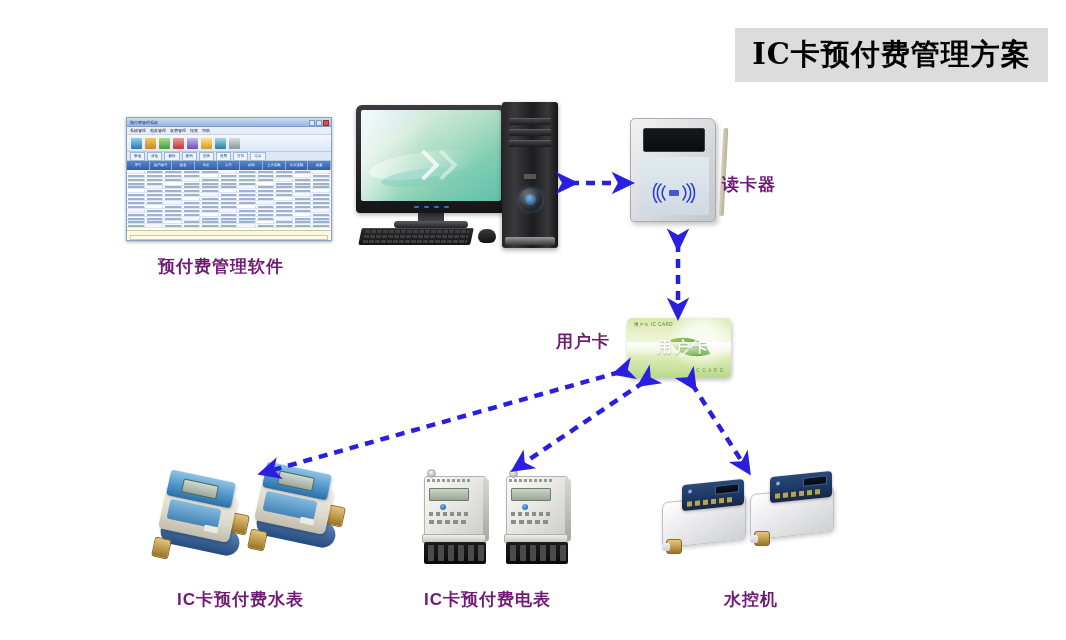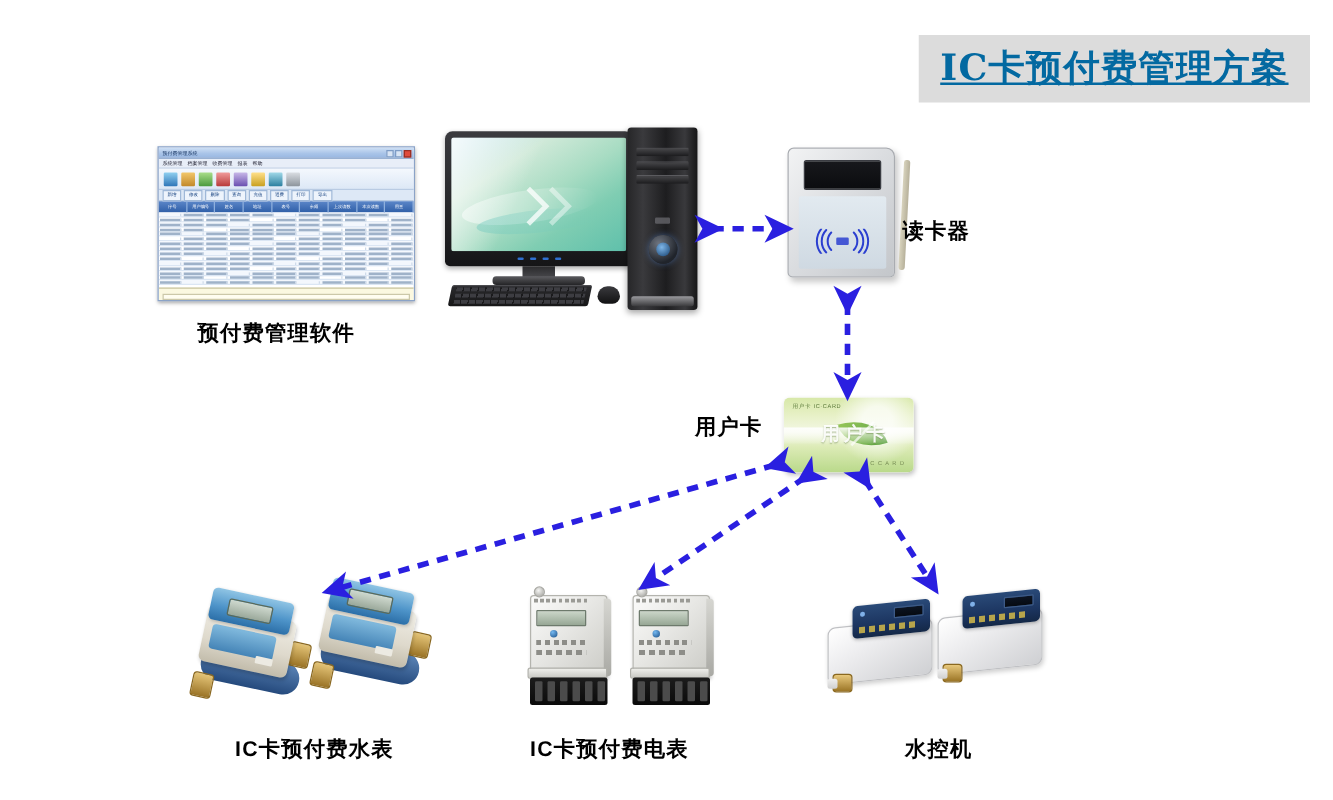--- a/index.html
+++ b/index.html
@@ -13,28 +13,28 @@
   #stage { position: relative; width: 1066px; height: 640px; background: #fff; }
 
   
   .title-band {
     position: absolute; left: 735px; top: 28px; width: 313px; height: 54px;
     background: #dcdcdc;
     display: flex; align-items: center; justify-content: center;
   }
   .title-text {
     font-family: "DejaVu Serif", "Liberation Serif", serif;
-    font-size: 29px; font-weight: bold; color: #0369a1;
-    letter-spacing: 1px; white-space: nowrap; text-decoration: underline;
+    font-size: 29px; font-weight: bold; color: #000000;
+    letter-spacing: 1px; white-space: nowrap;
   }
 
   
   .dev-label {
     position: absolute;
-    font-size: 17px; font-weight: bold; color: #000000;
+    font-size: 17px; font-weight: bold; color: #701a75;
     white-space: nowrap; letter-spacing: 1px;
   }
 
   
   .sw-window {
     position: absolute; left: 126px; top: 117px; width: 206px; height: 124px;
     background: #eef3fb; border: 1px solid #8ba3c7;
     box-shadow: 0 1px 3px rgba(0,0,0,.35);
     overflow: hidden;
   }
@@ -707,21 +707,21 @@
     <span class="pipe"></span>
     <span class="brass-l"></span>
     <span class="brass-r"></span>
     <span class="housing"></span>
     <span class="face"></span>
     <span class="cap"></span>
     <span class="lcd"></span>
     <span class="tag"></span>
   </div>
 
-  <div class="dev-label" style="left:177px; top:588px;margin-left:11px;">IC卡预付费水表</div>
+  <div class="dev-label" style="left:177px; top:588px;">IC卡预付费水表</div>
 
   <div class="em" style="left:418px; top:472px;">
     <span class="shell"></span>
     <span class="tophole"></span>
     <span class="brandline"></span>
     <span class="lcd"></span>
     <span class="btn"></span>
     <span class="marks"></span>
     <span class="marks2"></span>
     <span class="cover"></span>

